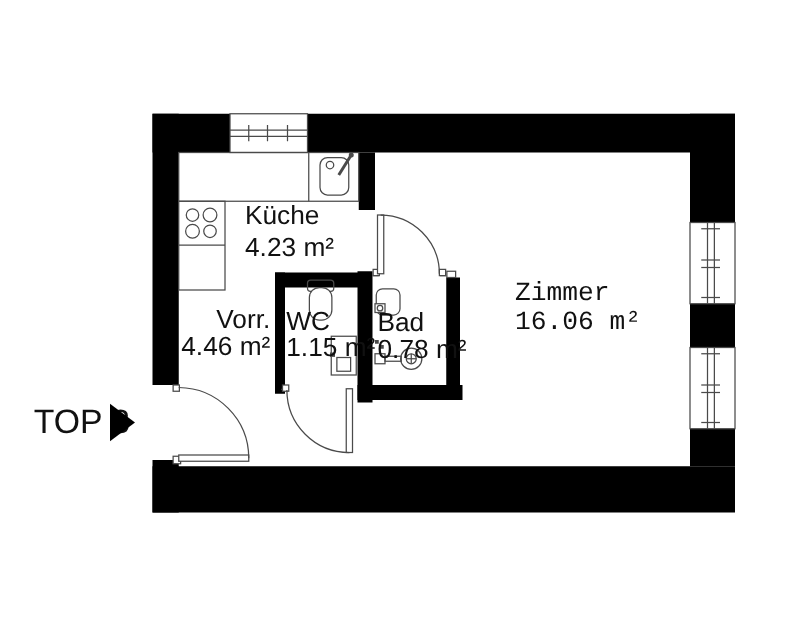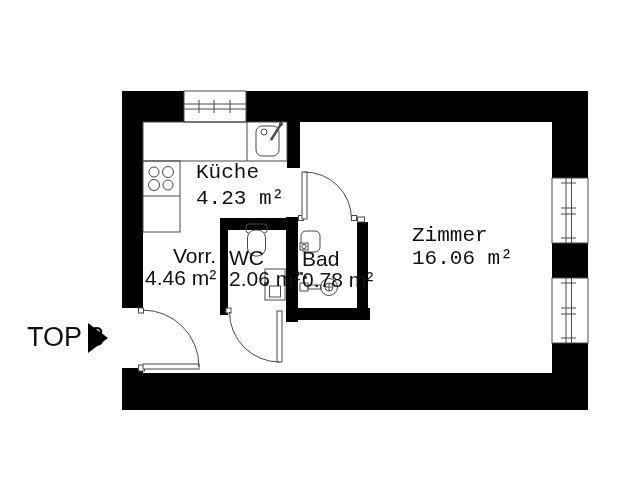--- a/index.html
+++ b/index.html
@@ -23,21 +23,21 @@
   .thinw{fill:#ffffff;stroke:var(--line);stroke-width:1;}
   .notch{fill:#ffffff;stroke:var(--line);stroke-width:1;}
   .dark{fill:var(--line);stroke:none;}
   .lbl{
     position:absolute;
     display:flex;flex-direction:column;
     font-size:21px;line-height:22px;
     white-space:nowrap;
     color:var(--text);
   }
-  .lbl-kueche{left:196px;top:160px;line-height:26px;font-family:Liberation Mono, monospace;}
+  .lbl-kueche{left:196px;top:160px;line-height:26px;}
   .lbl-vorr{left:145px;top:245px;text-align:right;}
   .lbl-wc{left:229px;top:247px;line-height:21px;}
   .lbl-bad{left:302px;top:248px;line-height:21px;}
   .lbl-zimmer{left:412px;top:224px;line-height:23px;font-family:Liberation Mono, monospace;}
   .lbl-top3{left:27px;top:324px;line-height:26px;font-size:27px;}
   .entry-arrow{
     position:absolute;left:88px;top:323px;
     width:0;height:0;
     border-top:15px solid transparent;
     border-bottom:15px solid transparent;
@@ -177,21 +177,21 @@
     <span>4.23 m²</span>
   </div>
 
   <div class="lbl lbl-vorr">
     <span>Vorr.</span>
     <span>4.46 m²</span>
   </div>
 
   <div class="lbl lbl-wc">
     <span>WC</span>
-    <span>2.06 m²</span>
+    <span>1.15 m²</span>
   </div>
 
   <div class="lbl lbl-bad">
     <span>Bad</span>
     <span>0.78 m²</span>
   </div>
 
   <div class="lbl lbl-zimmer">
     <span>Zimmer</span>
     <span>16.06 m²</span>

